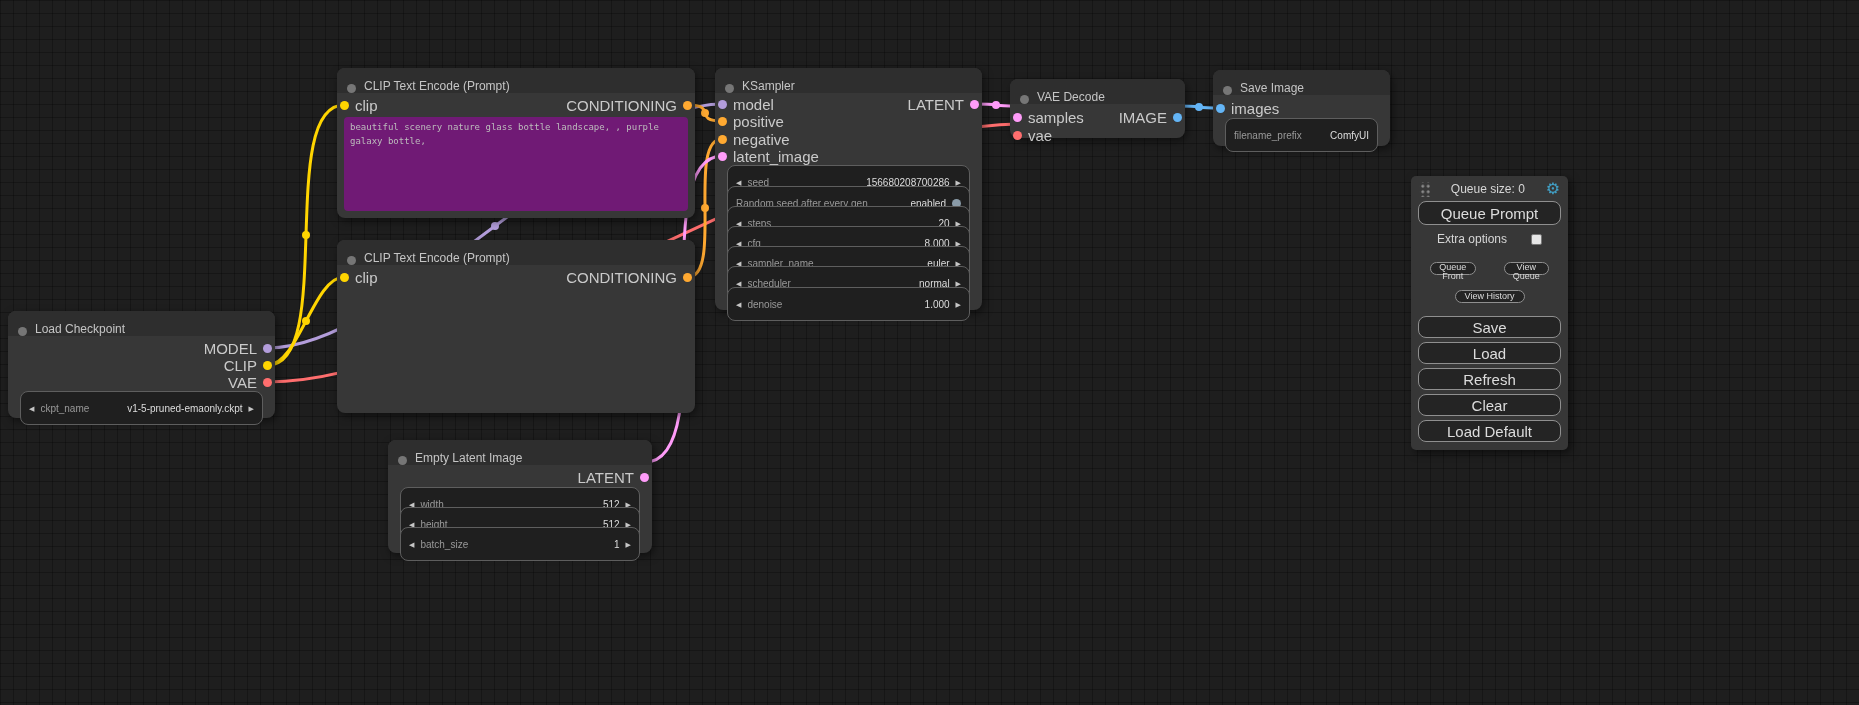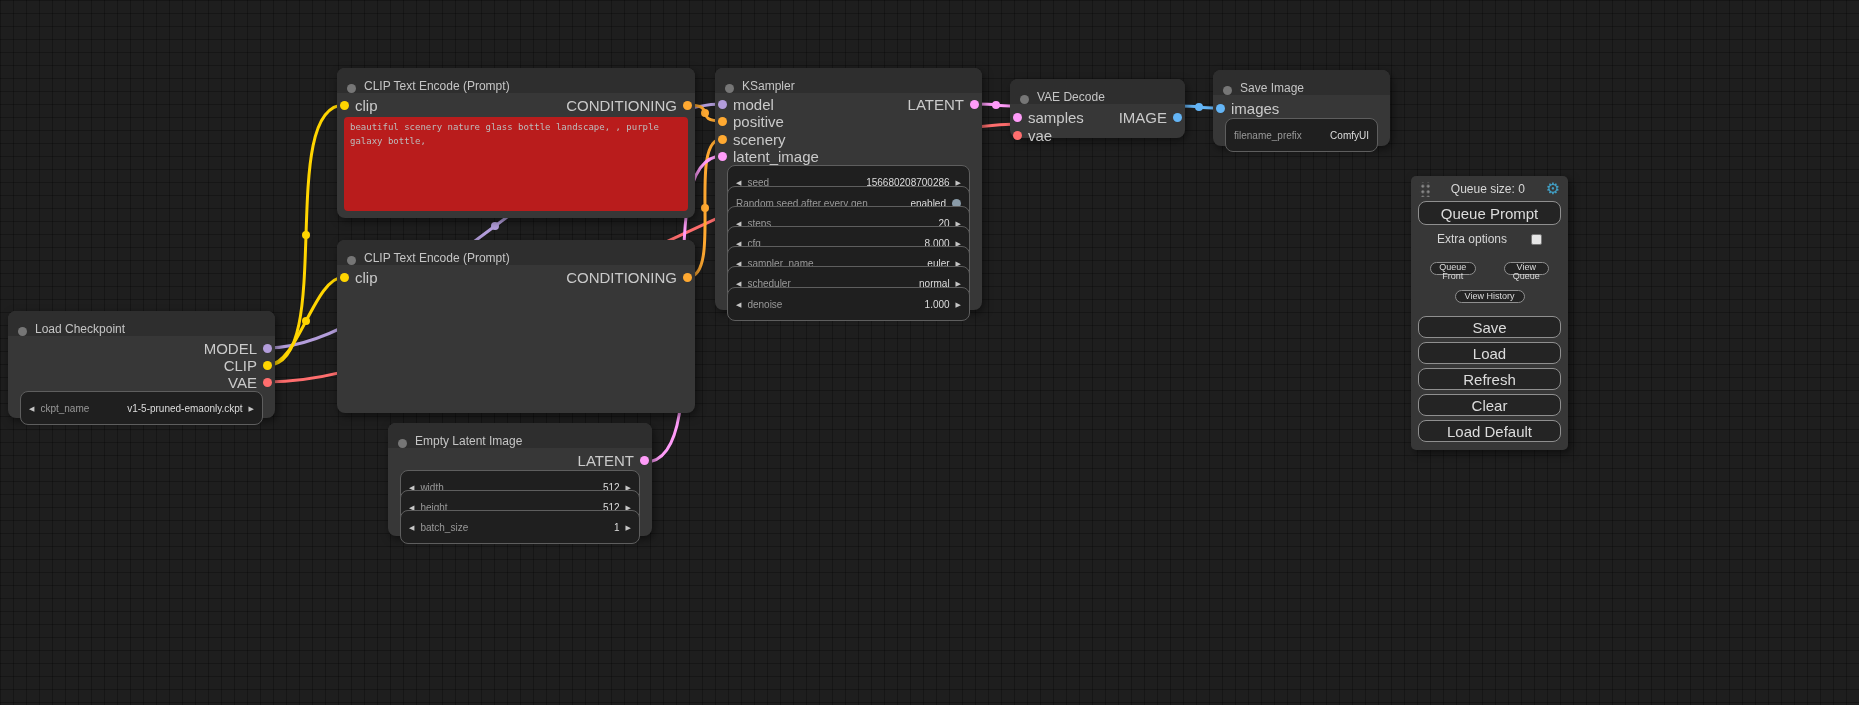--- a/index.html
+++ b/index.html
@@ -19,21 +19,21 @@
   .tdot{width:9px;height:9px;border-radius:50%;background:#767676;flex:none;}
   .slot{position:absolute;height:16px;display:flex;align-items:center;gap:6px;font-size:15px;color:#cacaca;white-space:nowrap;}
   .slot.in{left:3px;}
   .slot.out{right:3px;}
   .dot{width:9px;height:9px;border-radius:50%;flex:none;}
   .widget{position:absolute;height:15px;display:flex;align-items:center;gap:6px;padding:16px 8px;background:#1f1f1f;border:1px solid #5e5e5e;border-radius:8px;font-size:10px;color:#ddd;white-space:nowrap;}
   .warrow{font-size:7px;color:#c5c5c5;line-height:1;flex:none;cursor:pointer;}
   .wname{color:#999;overflow:hidden;}
   .wval{margin-left:auto;color:#ddd;}
   .knob{width:9px;height:9px;border-radius:50%;flex:none;}
-  .ntext{position:absolute;background:#b91c1c;border-radius:4px;padding:4px 6px;font-family:"DejaVu Sans Mono",monospace;font-size:9px;line-height:1.5;color:#bdbdbd;overflow:hidden;}
+  .ntext{position:absolute;background:#701a75;border-radius:4px;padding:4px 6px;font-family:"DejaVu Sans Mono",monospace;font-size:9px;line-height:1.5;color:#bdbdbd;overflow:hidden;}
 
   .menu{position:absolute;z-index:3;left:1411px;top:176px;width:157px;background:#373737;border-radius:5px;box-shadow:3px 3px 9px rgba(0,0,0,.55);padding-bottom:8px;}
   .menu-header{display:flex;align-items:center;padding:5px 8px 2px;gap:4px;}
   .drag-dots{width:11px;height:15px;background-image:radial-gradient(#8a8a8a 1.2px,transparent 1.7px);background-size:5.5px 5.5px;background-position:1px 1.5px;cursor:move;}
   .queue-size{flex:1;text-align:center;font-size:12px;color:#d6d6d6;}
   .gear{font-size:16px;line-height:1;cursor:pointer;}
   .btn{display:block;width:143px;margin:4px auto 0;height:22px;background:#242424;border:1px solid #8f8f8f;border-radius:8px;color:#dcdcdc;font-size:15px;font-family:inherit;cursor:pointer;line-height:1;}
   .btn.primary{height:24px;margin-top:2px;font-size:15px;}
   .extra-row{display:flex;justify-content:center;align-items:center;gap:24px;margin-top:7px;font-size:12px;color:#d6d6d6;}
   .checkbox{width:11px;height:11px;background:#e6e6e6;border:1px solid #777;border-radius:2px;cursor:pointer;}
@@ -115,21 +115,21 @@
   <div class="slot in" style="top:29px">
     <span class="dot" style="background: rgb(255, 213, 0);"></span>
     <span>clip</span>
   </div>
   <div class="slot out" style="top:29px">
     <span>CONDITIONING</span>
     <span class="dot" style="background: rgb(255, 169, 49);"></span>
   </div>
 </div>
 
-<div class="node" style="left:388px;top:423px;width:264px;height:113px">
+<div class="node" style="left:388px;top:440px;width:264px;height:113px">
   <div class="title">
     <span class="tdot"></span>
     <span>Empty Latent Image</span>
   </div>
   <div class="slot out" style="top:29px">
     <span>LATENT</span>
     <span class="dot" style="background: rgb(255, 156, 249);"></span>
   </div>
   <div class="widget" style="left:12px;right:12px;top:47px">
     <span class="warrow">◀</span>
@@ -159,21 +159,21 @@
   <div class="slot in" style="top:28px">
     <span class="dot" style="background: rgb(179, 157, 219);"></span>
     <span>model</span>
   </div>
   <div class="slot in" style="top:45px">
     <span class="dot" style="background: rgb(255, 169, 49);"></span>
     <span>positive</span>
   </div>
   <div class="slot in" style="top:63px">
     <span class="dot" style="background: rgb(255, 169, 49);"></span>
-    <span>scenery</span>
+    <span>negative</span>
   </div>
   <div class="slot in" style="top:80px">
     <span class="dot" style="background: rgb(255, 156, 249);"></span>
     <span>latent_image</span>
   </div>
   <div class="slot out" style="top:28px">
     <span>LATENT</span>
     <span class="dot" style="background: rgb(255, 156, 249);"></span>
   </div>
   <div class="widget" style="left:12px;right:12px;top:97px">

